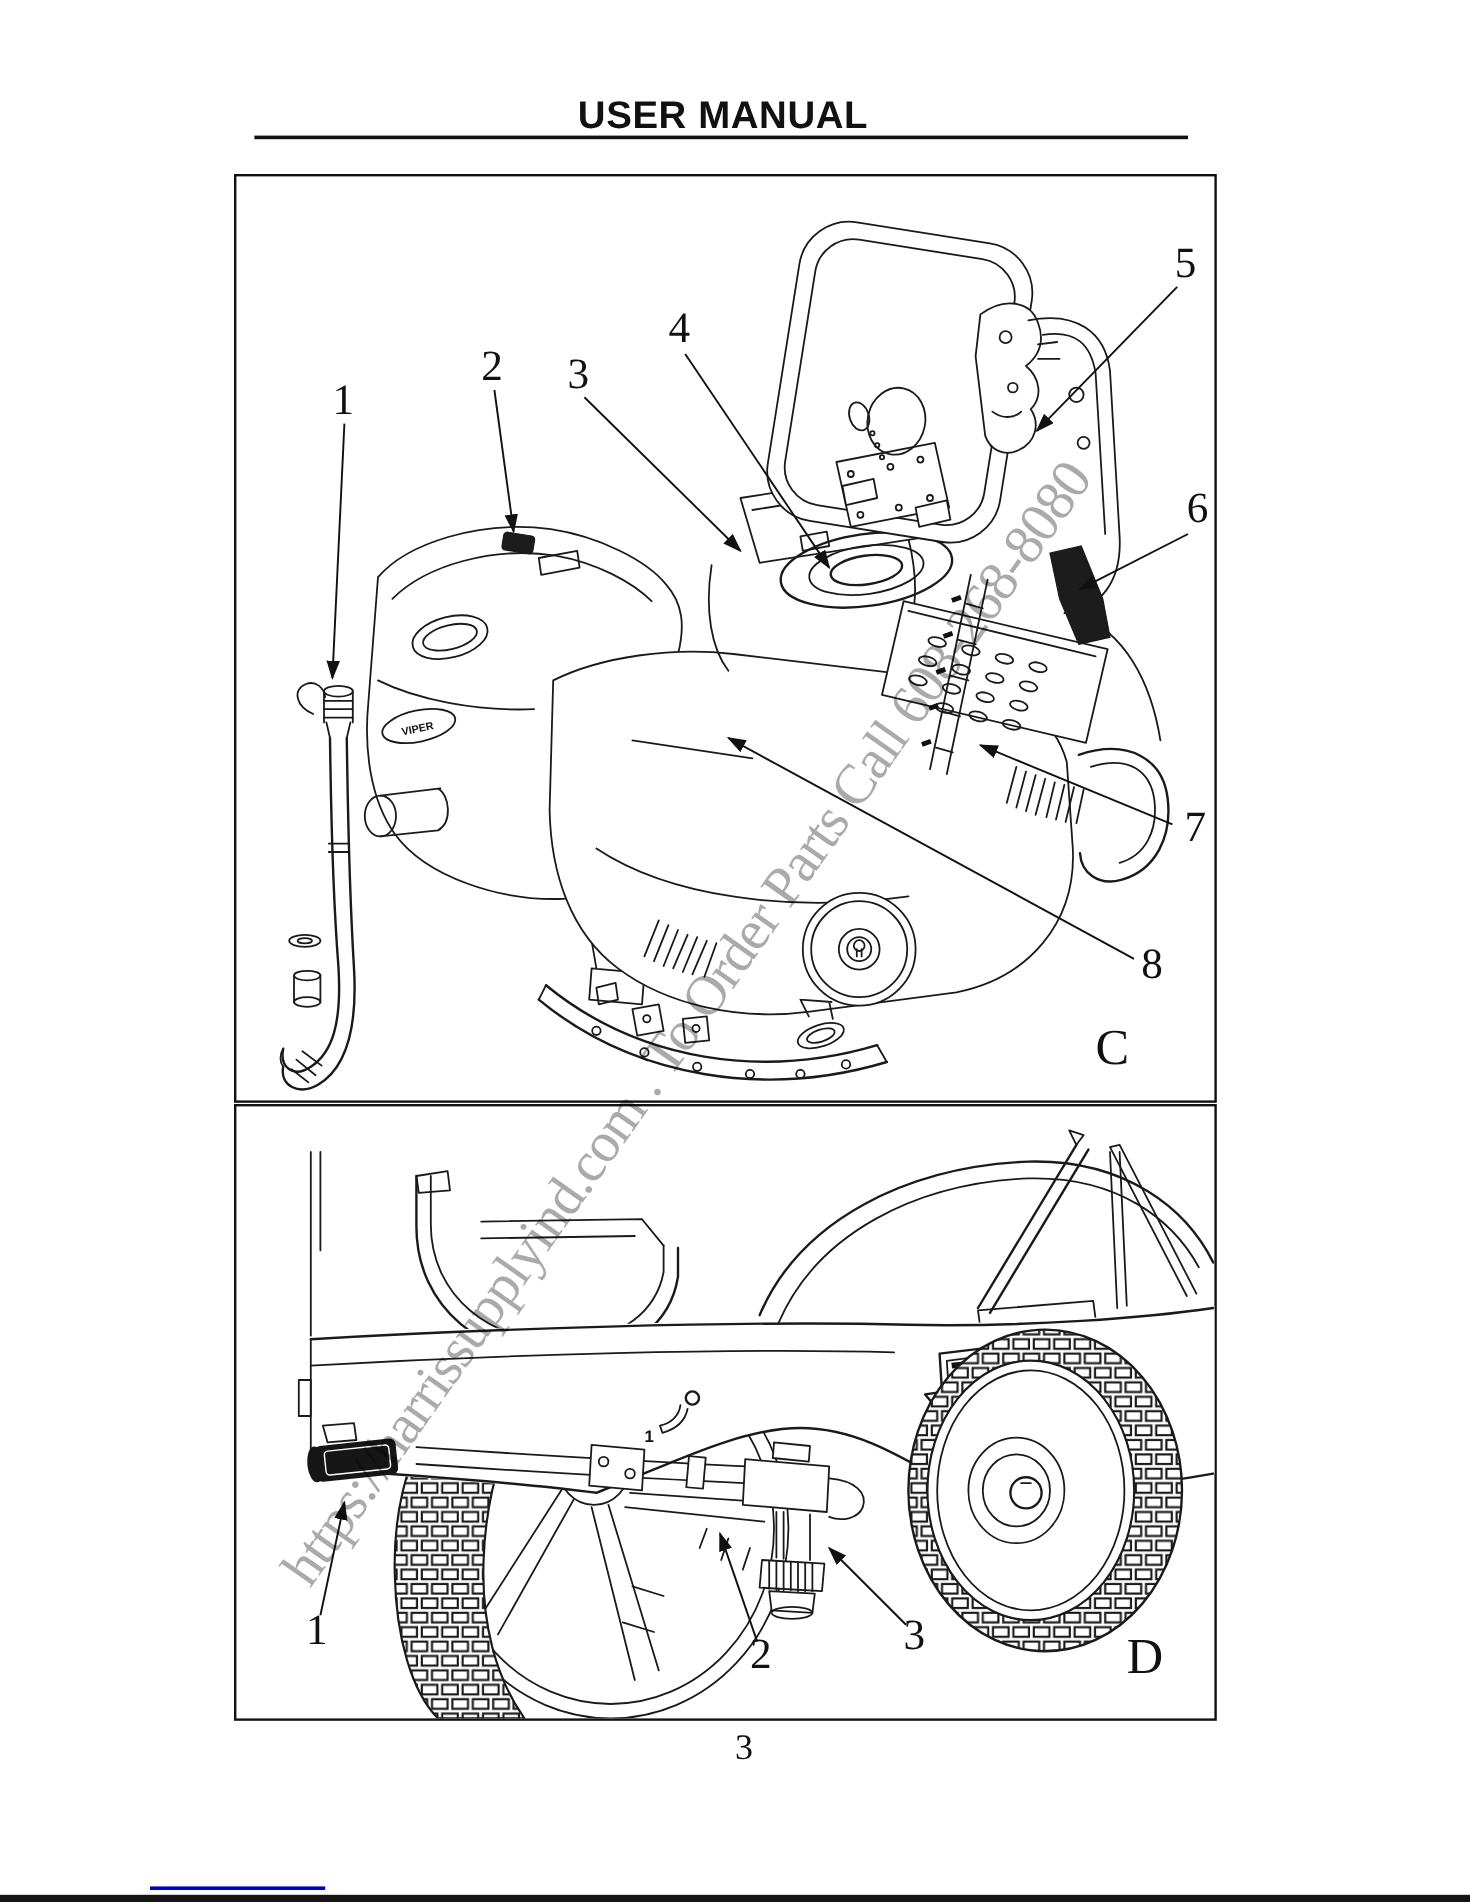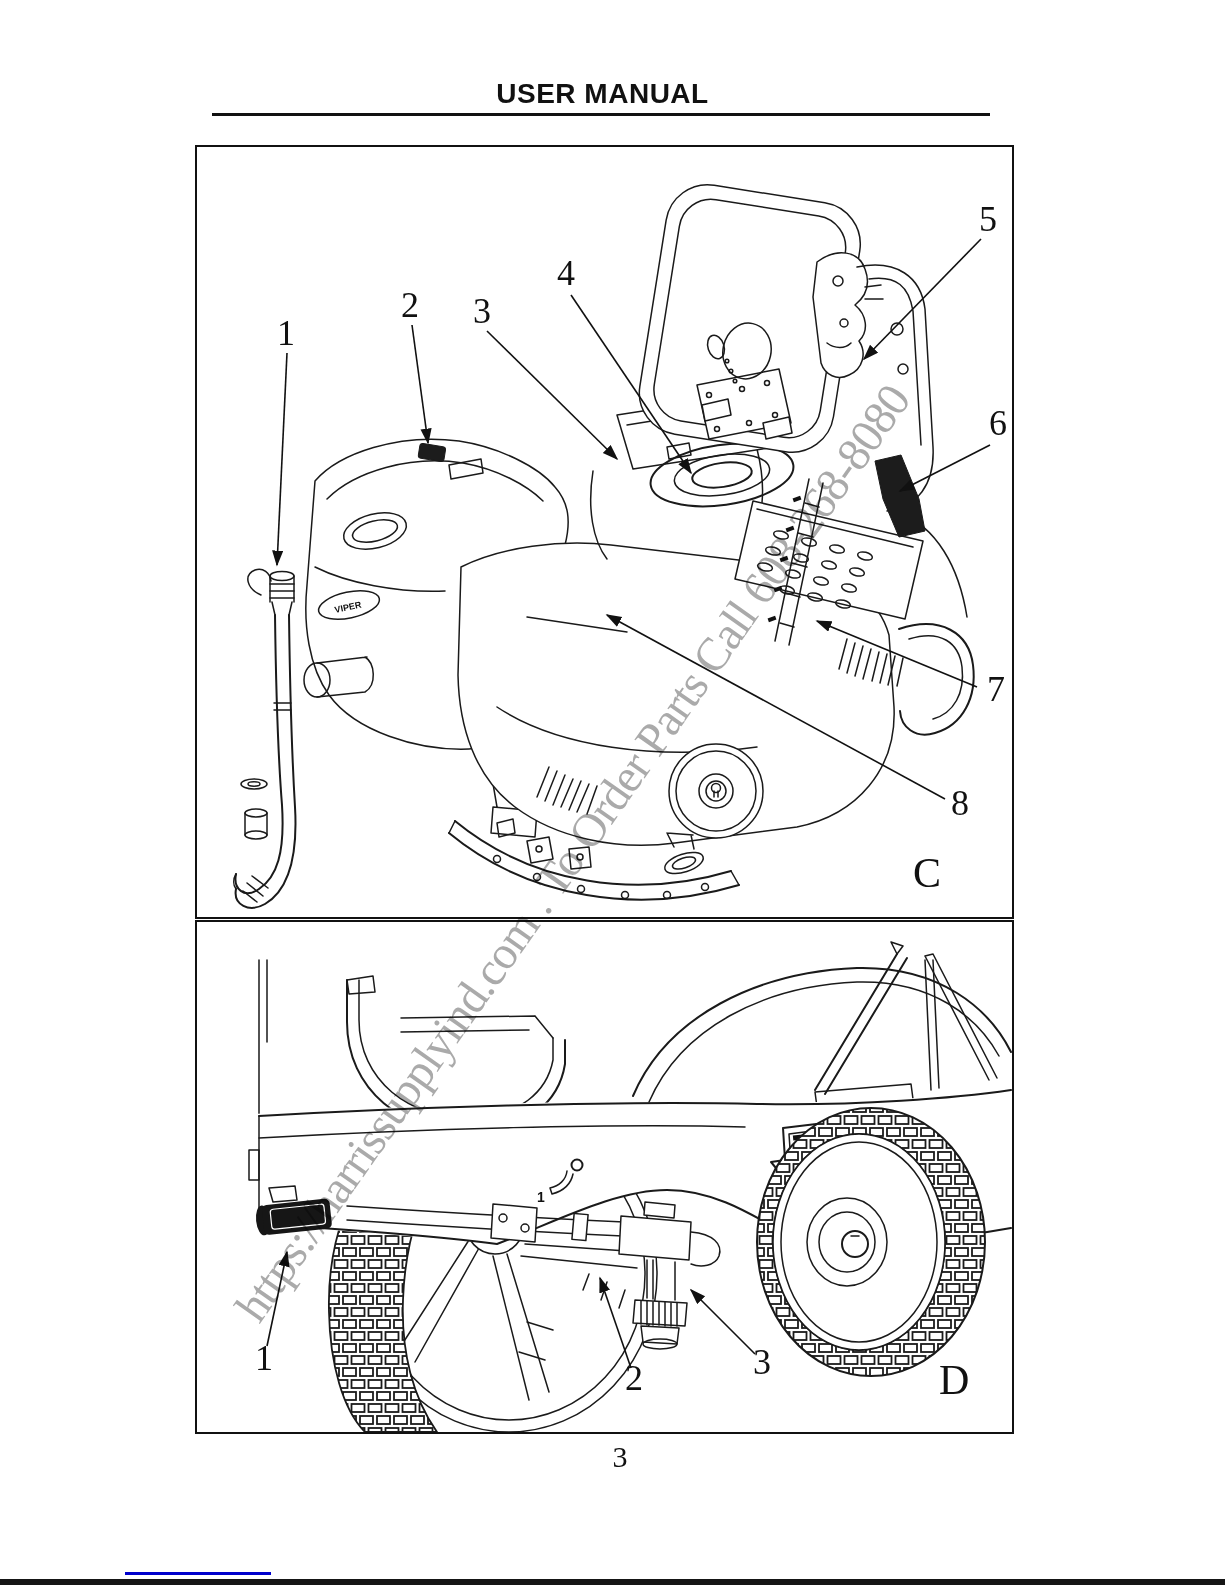--- a/index.html
+++ b/index.html
@@ -1,17 +1,17 @@
 <!DOCTYPE html>
 <html><head>
 <meta charset="utf-8">
 <style>
   html,body{margin:0;padding:0;background:#fff;}
   body{width:1225px;height:1585px;position:relative;font-family:"Liberation Sans",sans-serif;color:#1a1a1a;overflow:hidden;}
-  .header-title{position:absolute;left:0;top:78px;width:1205px;text-align:center;font-size:28px;font-weight:700;letter-spacing:.5px;color:#111;}
+  .header-title{position:absolute;left:0;top:78px;width:1205px;text-align:center;font-size:32px;font-weight:700;letter-spacing:.5px;color:#111;}
   .header-rule{position:absolute;left:212px;top:113px;width:778px;height:3px;background:#111;}
   .panel{position:absolute;border:2.5px solid #111;background:#fff;}
   .panel-c{left:195px;top:145px;width:815px;height:770px;}
   .panel-d{left:195px;top:920px;width:815px;height:510px;}
   .panel svg{display:block;width:100%;height:100%;}
   .watermark{position:absolute;left:224px;top:1300px;transform:rotate(-54.8deg);transform-origin:0 0;white-space:nowrap;font-family:"Liberation Serif",serif;font-size:47px;letter-spacing:-1px;color:#9b9b9b;opacity:.85;mix-blend-mode:multiply;z-index:6;pointer-events:none;}
   .page-number{position:absolute;left:0;top:1440px;width:1240px;text-align:center;font-family:"Liberation Serif",serif;font-size:30px;color:#111;}
   .footer-link{position:absolute;left:125px;top:1572px;width:146px;height:3px;background:#0000cc;cursor:pointer;}
   .bottom-edge{position:absolute;left:0;top:1579px;width:1225px;height:6px;background:#151515;}
   svg text.callout{font-family:"Liberation Serif",serif;font-size:36px;fill:#111;}

